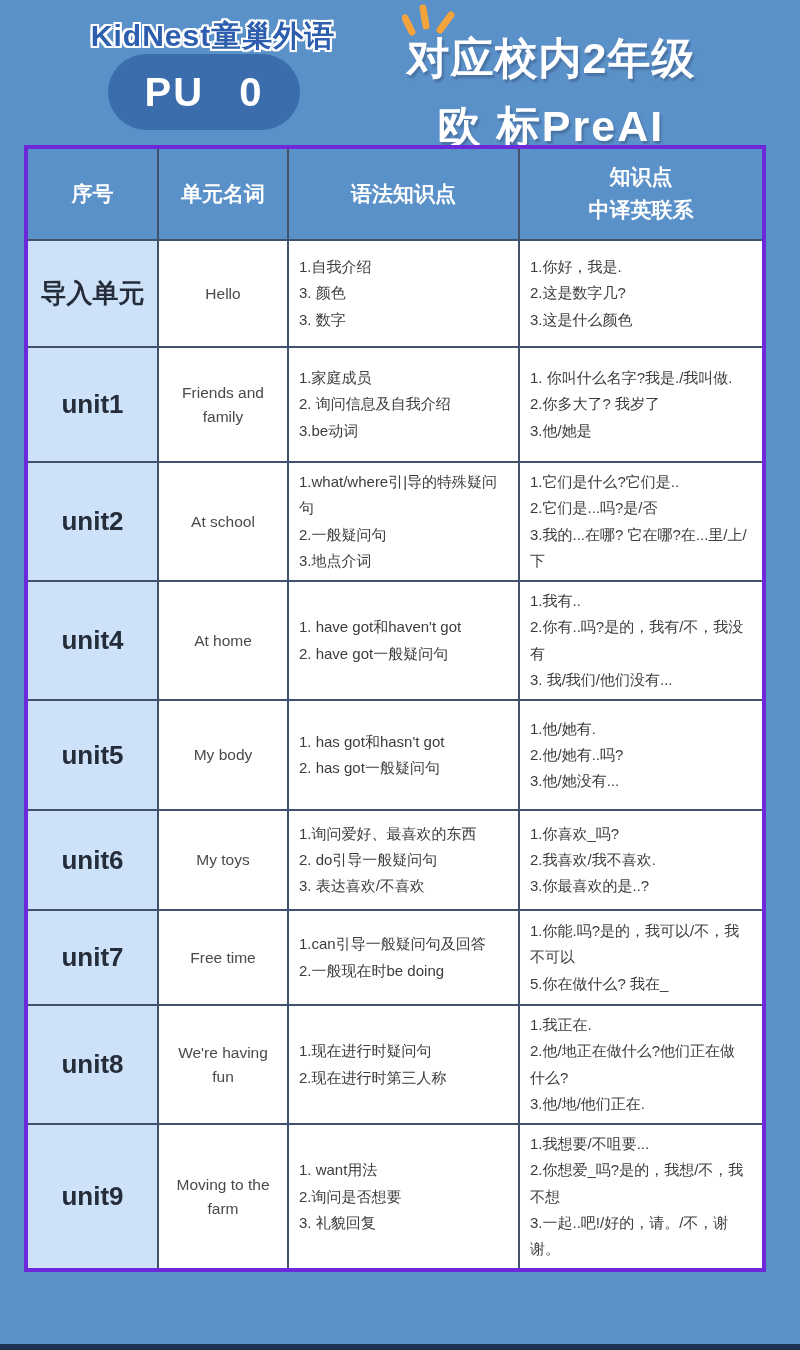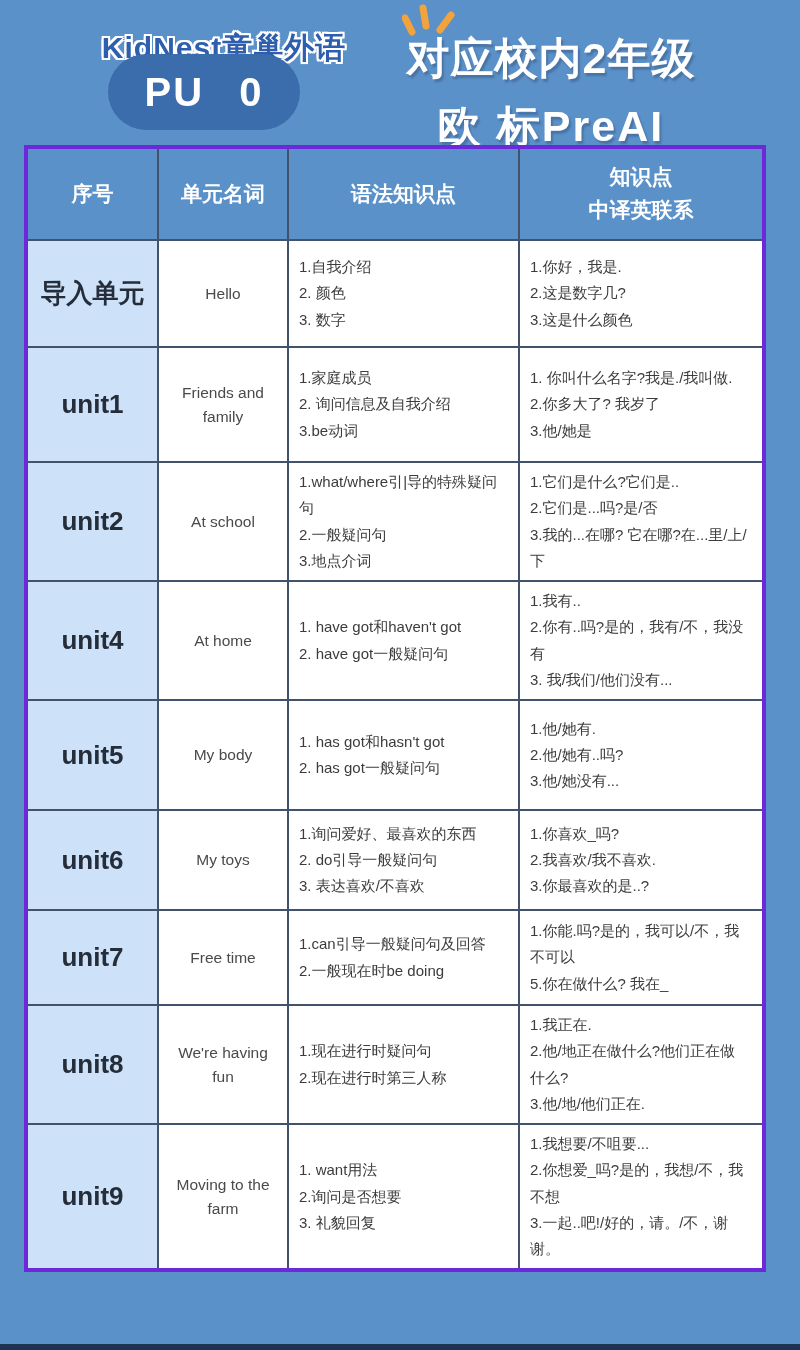--- a/index.html
+++ b/index.html
@@ -1,23 +1,23 @@
 <!DOCTYPE html>
 <html><head>
 <meta charset="utf-8">
 <style>
   html,body{margin:0;padding:0;}
   body{font-family:"Liberation Sans","DejaVu Sans",sans-serif;}
   .page{position:relative;width:800px;height:1350px;background:#5b91c9;overflow:hidden;}
 
   
-  .logo{position:absolute;left:96px;top:16px;width:256px;text-align:center;
+  .logo{position:absolute;left:85px;top:16px;width:256px;text-align:center;
         font-size:30px;font-weight:900;color:#2e5fae;letter-spacing:1px;
         text-shadow:-2px 0 0 #fff,2px 0 0 #fff,0 -2px 0 #fff,0 2px 0 #fff,
-                    -2px -2px 0 #fff,2px 2px 0 #fff,-2px 2px 0 #fff,2px -2px 0 #fff;margin-top:12px;}
+                    -2px -2px 0 #fff,2px 2px 0 #fff,-2px 2px 0 #fff,2px -2px 0 #fff;}
   .badge{position:absolute;left:108px;top:54px;width:192px;height:76px;
          background:#3b6cab;border-radius:40px;display:flex;align-items:center;justify-content:center;
          color:#fff;font-size:40px;font-weight:bold;word-spacing:22px;letter-spacing:2px;}
   .title{position:absolute;left:388px;top:32px;width:326px;text-align:center;color:#ffffff;
          font-weight:bold;text-shadow:2px 3px 2px rgba(40,60,95,.35);}
   .title .l1{font-size:43px;line-height:52px;letter-spacing:1px;}
   .title .l2{font-size:43px;line-height:52px;margin-top:16px;letter-spacing:2px;}
   .sparkle{position:absolute;left:402px;top:2px;}
 
   
@@ -81,21 +81,21 @@
           <div>中译英联系</div>
         </th>
       </tr>
     </thead>
     <tbody>
         <tr>
           <td class="c-id">导入单元</td>
           <td class="c-name">Hello</td>
           <td class="c-list">
             <div>1.自我介绍</div>
-            <div>2. 颜色</div>
+            <div>3. 颜色</div>
             <div>3. 数字</div>
           </td>
           <td class="c-list">
             <div>1.你好，我是.</div>
             <div>2.这是数字几?</div>
             <div>3.这是什么颜色</div>
           </td>
         </tr>
         <tr>
           <td class="c-id">unit1</td>

